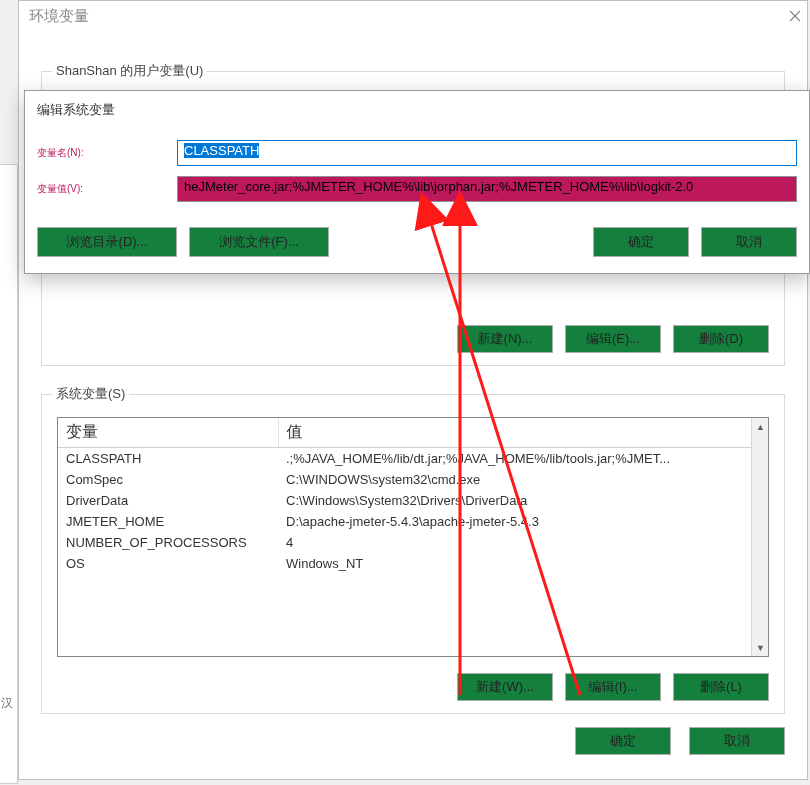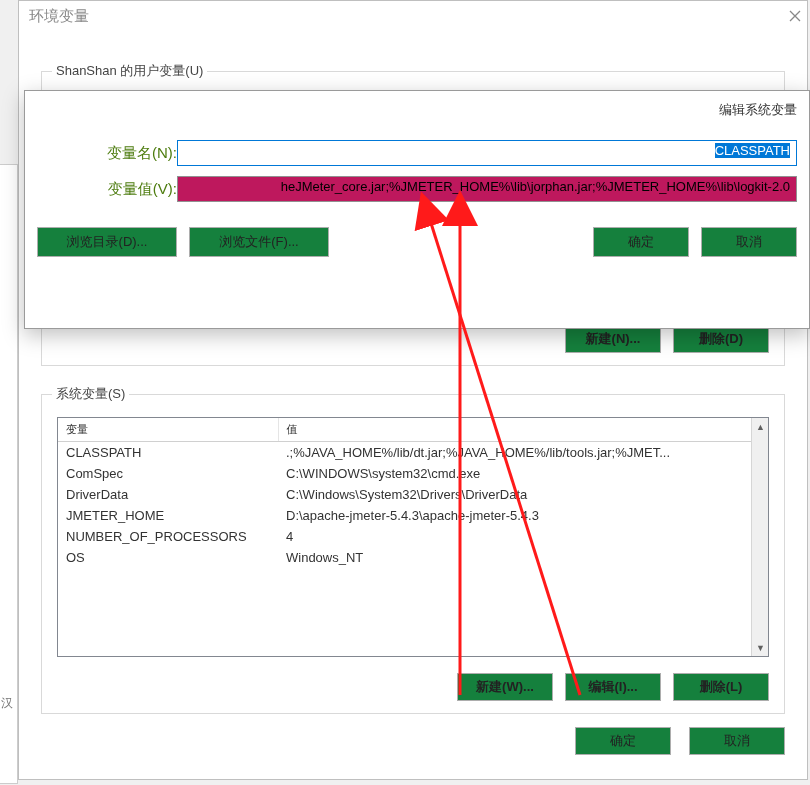--- a/index.html
+++ b/index.html
@@ -10,36 +10,36 @@
   .left-strip{position:absolute;left:0;top:164px;width:18px;height:620px;background:#fff;border-top:1px solid #ccc;border-right:1px solid #ccc;border-bottom:1px solid #ccc;}
   .left-strip .edge-tab{position:absolute;left:-2px;top:530px;width:18px;height:22px;font-size:12px;color:#777;text-align:center;}
   .titlebar{height:30px;display:flex;align-items:center;justify-content:space-between;padding:0 6px 0 10px;}
   .titlebar .title{color:#888;font-size:15px;}
   .close-x svg{display:block;}
   .group{position:absolute;left:22px;right:22px;border:1px solid #d9d9d9;padding:20px 15px 18px 15px;}
   .group-label{position:absolute;top:-10px;left:10px;background:#fff;padding:0 4px;font-size:13px;color:#444;}
   .user-group{top:70px;height:295px;}
   .sys-group{top:393px;height:320px;}
   .btn{display:inline-flex;align-items:center;justify-content:center;height:28px;min-width:96px;padding:0 14px;background:#15803d;border:1px solid #adadad;font-size:13px;color:#222;cursor:default;}
-  .btn-row{position:absolute;right:15px;display:flex;gap:12px;font-weight:bold;}
+  .btn-row{position:absolute;right:15px;display:flex;gap:12px;}
   .user-btn-row{bottom:12px;}
   .sys-btn-row{bottom:12px;}
   .sys-table-wrap{position:absolute;left:15px;right:15px;top:22px;bottom:56px;border:1px solid #828790;background:#fff;}
   .sys-table{width:100%;border-collapse:collapse;table-layout:fixed;}
-  .sys-table th{font-weight:normal;text-align:left;padding:4px 8px;font-size:11px;border-bottom:1px solid #d0d0d0;background:#fff;border-right:1px solid #e5e5e5;}
+  .sys-table th{font-weight:normal;text-align:left;padding:4px 8px;font-size:16px;border-bottom:1px solid #d0d0d0;background:#fff;border-right:1px solid #e5e5e5;}
   .sys-table td{padding:3px 8px;font-size:13px;white-space:nowrap;overflow:hidden;text-overflow:ellipsis;}
   .sys-scroll{position:absolute;right:0;top:0;bottom:0;width:17px;background:#f0f0f0;border-left:1px solid #d6d6d6;}
   .scroll-arrow{position:absolute;left:0;width:17px;height:17px;display:flex;align-items:center;justify-content:center;color:#606060;font-size:9px;}
   .scroll-up{top:0;} .scroll-down{bottom:0;}
   .main-lower-btns{position:absolute;right:22px;bottom:24px;display:flex;gap:18px;}
   
-  .edit-window{left:24px;top:90px;width:786px;height:239px;box-shadow:0 6px 20px rgba(0,0,0,0.25);border:1px solid #9a9a9a;text-align:right;}
+  .edit-window{left:24px;top:90px;width:786px;height:184px;box-shadow:0 6px 20px rgba(0,0,0,0.25);border:1px solid #9a9a9a;}
   .edit-title{padding:10px 12px 16px 12px;font-size:13px;color:#333;}
   .form-row{display:flex;align-items:center;padding:5px 12px;}
-  .form-row .flabel{width:140px;font-size:15px;color:#4d7c0f;}
+  .form-row .flabel{width:140px;font-size:10px;color:#be185d;}
   .sel-inner{display:inline-block;background:#0078d7;color:#fff;padding:0 0;}
   .valfield{flex:1;height:26px;border:1px solid #919191;padding:2px 6px;font-size:13px;background:#be185d;color:#000;white-space:nowrap;overflow:hidden;}
   .namefield{flex:1;height:26px;border:1px solid #0078d7;padding:2px 6px;font-size:13px;background:#fff;white-space:nowrap;overflow:hidden;}
   .edit-btn-row{display:flex;justify-content:space-between;align-items:center;padding:20px 12px 0 12px;}
   .edit-btn-row .left{display:flex;gap:12px;}
   .edit-btn-row .right{display:flex;gap:12px;}
   .edit-btn-row .btn{min-width:140px;height:30px;}
   .edit-btn-row .right .btn{min-width:96px;}
   
   .arrows{position:absolute;left:0;top:0;width:810px;height:785px;pointer-events:none;}
@@ -60,20 +60,21 @@
         <svg width="12" height="12" viewBox="0 0 12 12">
             <path d="M1 1 L11 11 M11 1 L1 11" stroke="#888" stroke-width="1.3"></path>
           </svg>
       </span>
     </div>
 
     <div class="group user-group">
       <span class="group-label">ShanShan 的用户变量(U)</span>
       <div class="btn-row user-btn-row">
         <div class="btn">新建(N)...</div>
+        <div class="btn">编辑(E)...</div>
         <div class="btn">删除(D)</div>
       </div>
     </div>
 
     <div class="group sys-group">
       <span class="group-label">系统变量(S)</span>
 
       <div class="sys-table-wrap">
         <table class="sys-table">
           <colgroup>

